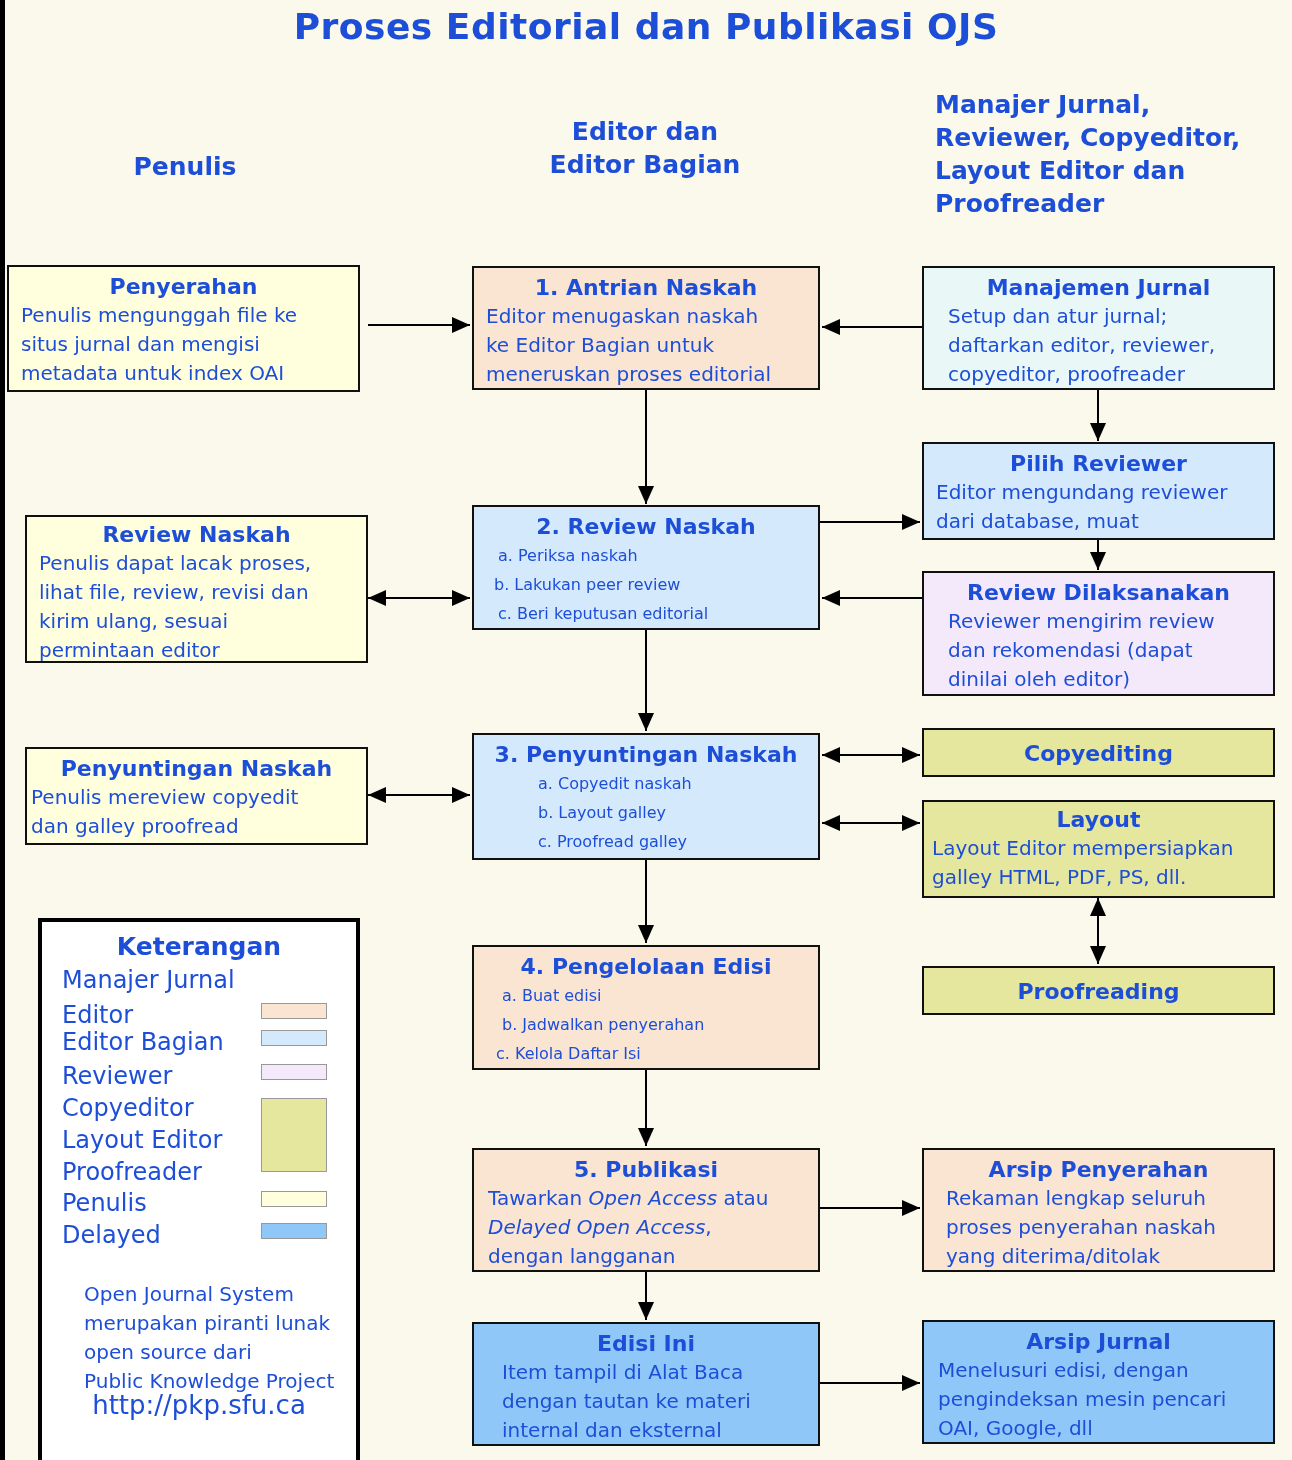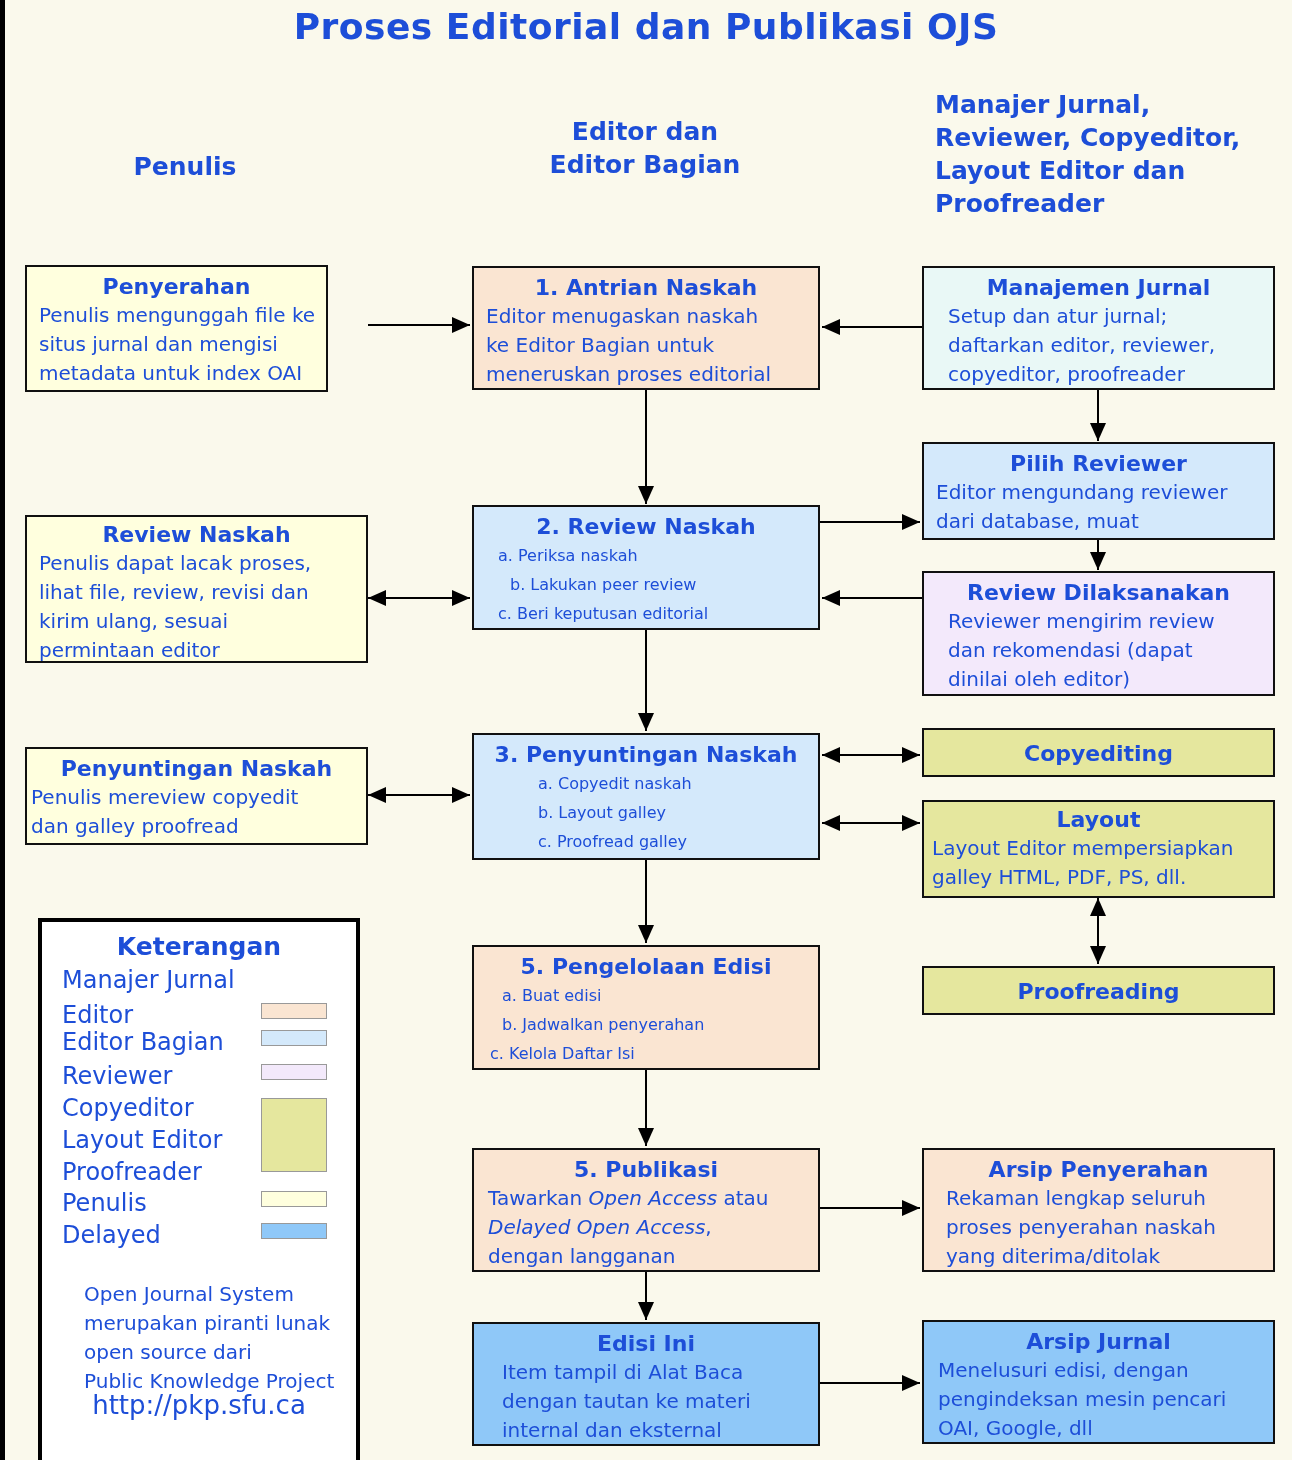--- a/index.html
+++ b/index.html
@@ -83,21 +83,21 @@
   <div class="main-title">Proses Editorial dan Publikasi OJS</div>
 
   <div class="col-header" style="left:60px;top:150px;width:250px;text-align:center;">Penulis</div>
   <div class="col-header" style="left:480px;top:115px;width:330px;text-align:center;">Editor dan
 Editor Bagian</div>
   <div class="col-header" style="left:935px;top:88px;width:355px;text-align:left;">Manajer Jurnal,
 Reviewer, Copyeditor,
 Layout Editor dan
 Proofreader</div>
 
-  <div class="box" style="left: 25px; top: 265px; width: 303px; height: 127px; background-color: rgb(255, 255, 222);">
+  <div class="box" style="left: 7px; top: 265px; width: 353px; height: 127px; background-color: rgb(255, 255, 222);">
     <div class="box-title">Penyerahan</div>
     <div class="box-body" style="padding-left:12px;">Penulis mengunggah file ke
 situs jurnal dan mengisi
 metadata untuk index OAI</div>
   </div>
   <div class="box" style="left: 25px; top: 515px; width: 343px; height: 148px; background-color: rgb(255, 255, 222);">
     <div class="box-title" style="margin-top:0;">Review Naskah</div>
     <div class="box-body" style="padding-left:12px;">Penulis dapat lacak proses,
 lihat file, review, revisi dan
 kirim ulang, sesuai
@@ -111,34 +111,34 @@
 
   <div class="box" style="left: 472px; top: 266px; width: 348px; height: 124px; background-color: rgb(250, 229, 210);">
     <div class="box-title">1. Antrian Naskah</div>
     <div class="box-body" style="padding-left:12px;">Editor menugaskan naskah
 ke Editor Bagian untuk
 meneruskan proses editorial</div>
   </div>
   <div class="box" style="left: 472px; top: 505px; width: 348px; height: 125px; background-color: rgb(212, 233, 251);">
     <div class="box-title">2. Review Naskah</div>
     <div class="box-item" style="padding-left:24px;">a. Periksa naskah</div>
-    <div class="box-item" style="padding-left:36px;">b. Lakukan peer review</div>
+    <div class="box-item" style="padding-left:20px;">b. Lakukan peer review</div>
     <div class="box-item" style="padding-left:24px;">c. Beri keputusan editorial</div>
   </div>
   <div class="box" style="left: 472px; top: 733px; width: 348px; height: 127px; background-color: rgb(212, 233, 251);">
     <div class="box-title">3. Penyuntingan Naskah</div>
     <div class="box-item" style="padding-left:64px;">a. Copyedit naskah</div>
     <div class="box-item" style="padding-left:64px;">b. Layout galley</div>
     <div class="box-item" style="padding-left:64px;">c. Proofread galley</div>
   </div>
   <div class="box" style="left: 472px; top: 945px; width: 348px; height: 125px; background-color: rgb(250, 229, 210);">
-    <div class="box-title">5. Pengelolaan Edisi</div>
+    <div class="box-title">4. Pengelolaan Edisi</div>
     <div class="box-item" style="padding-left:28px;">a. Buat edisi</div>
     <div class="box-item" style="padding-left:28px;">b. Jadwalkan penyerahan</div>
-    <div class="box-item" style="padding-left:16px;">c. Kelola Daftar Isi</div>
+    <div class="box-item" style="padding-left:22px;">c. Kelola Daftar Isi</div>
   </div>
   <div class="box" style="left: 472px; top: 1148px; width: 348px; height: 124px; background-color: rgb(250, 229, 210);">
     <div class="box-title">5. Publikasi</div>
     <div class="box-body" style="padding-left:14px;"><span>Tawarkan </span><span class="it">Open Access</span><span> atau
 </span><span class="it">Delayed Open Access</span><span>,
 dengan langganan</span></div>
   </div>
   <div class="box" style="left: 472px; top: 1322px; width: 348px; height: 124px; background-color: rgb(143, 200, 248);">
     <div class="box-title">Edisi Ini</div>
     <div class="box-body" style="padding-left:28px;">Item tampil di Alat Baca

